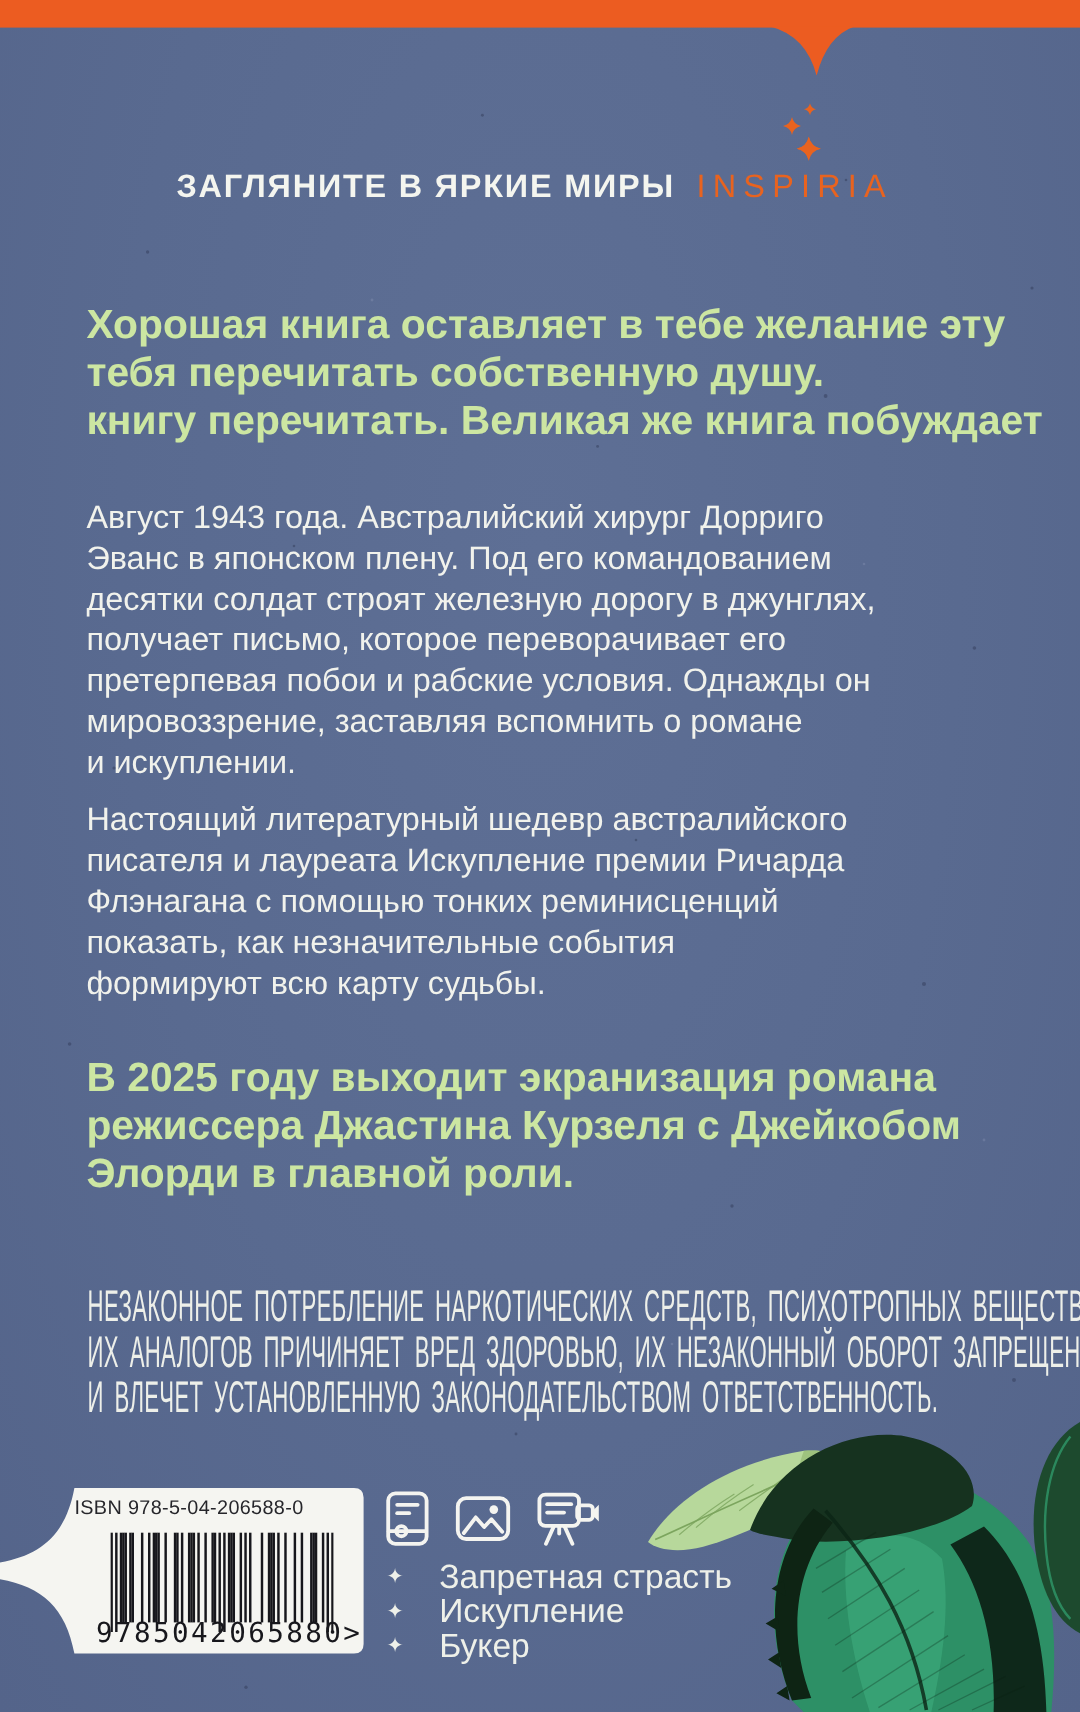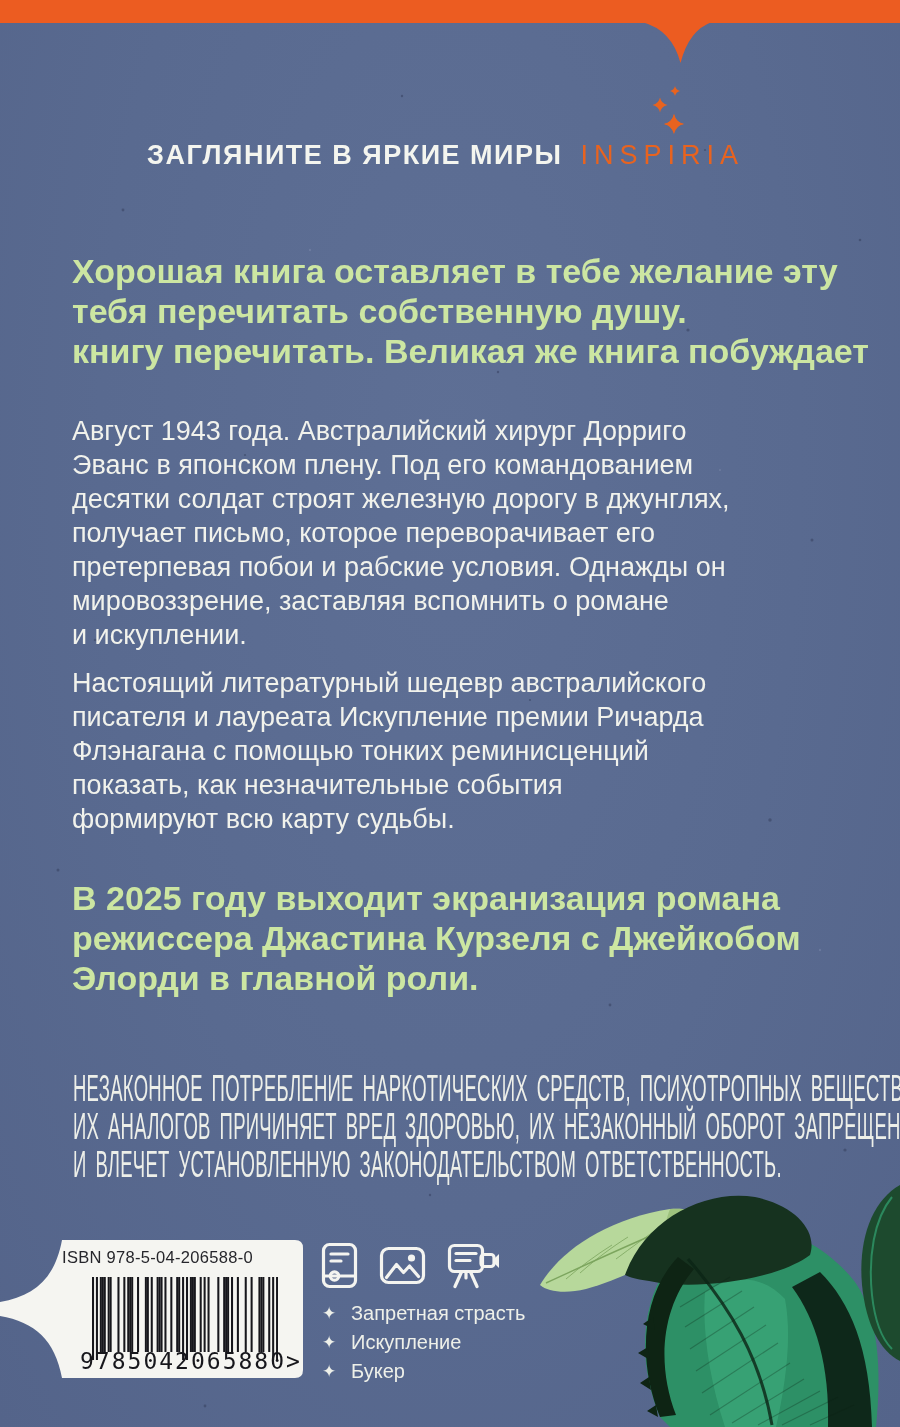--- a/index.html
+++ b/index.html
@@ -34,21 +34,21 @@
   #barcode-svg{position:absolute;left:92px;top:39px;}
   .bc-digits{position:absolute;left:80px;top:110px;width:212px;display:flex;
     justify-content:space-between;font-family:"DejaVu Sans Mono",monospace;
     font-size:23px;color:#17171c;}
   .bc-digits .grp{letter-spacing:2px;}
   .icons-row{position:absolute;left:321px;top:1241px;width:180px;height:48px;
     display:flex;align-items:center;justify-content:space-between;}
   .features{position:absolute;left:322px;top:1299px;}
   .feature{display:flex;align-items:center;height:29px;}
   .feature .star{font-size:17px;color:#eef0e9;width:16px;}
-  .feature .lbl{font-size:20px;color:#eef0e9;margin-left:13px;}
+  .feature .lbl{font-size:28px;color:#eef0e9;margin-left:28px;}
   .leaf-svg{position:absolute;right:0;bottom:0;}
   .speckles{position:absolute;left:0;top:0;pointer-events:none;}
 </style>
 </head>
 <body>
 
 <div class="page">
 
   <div class="topbar"></div>
   <svg class="notch" width="110" height="46" viewBox="0 0 110 46">

